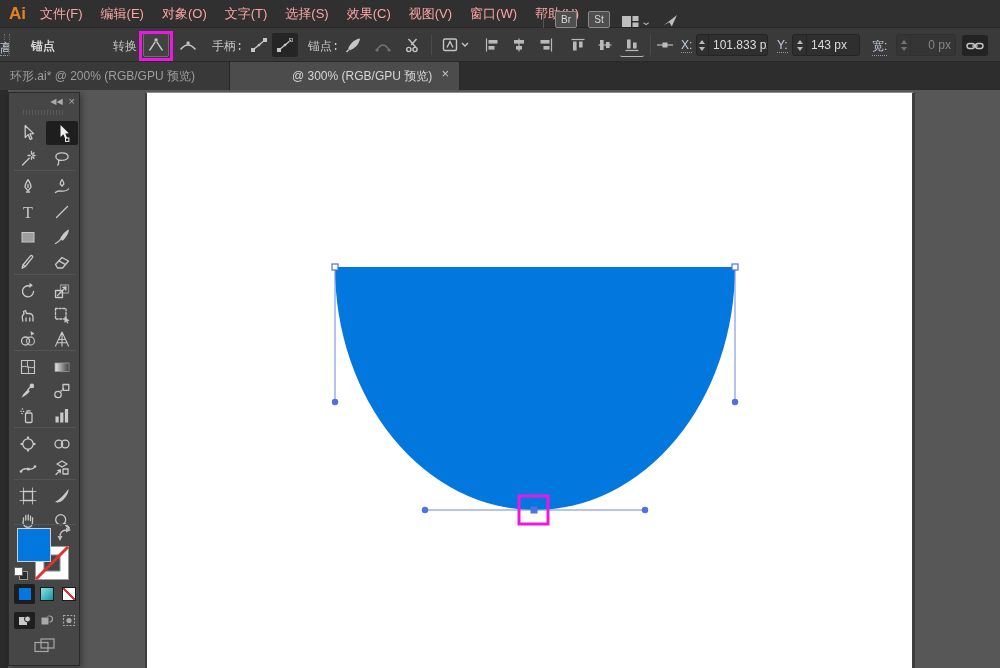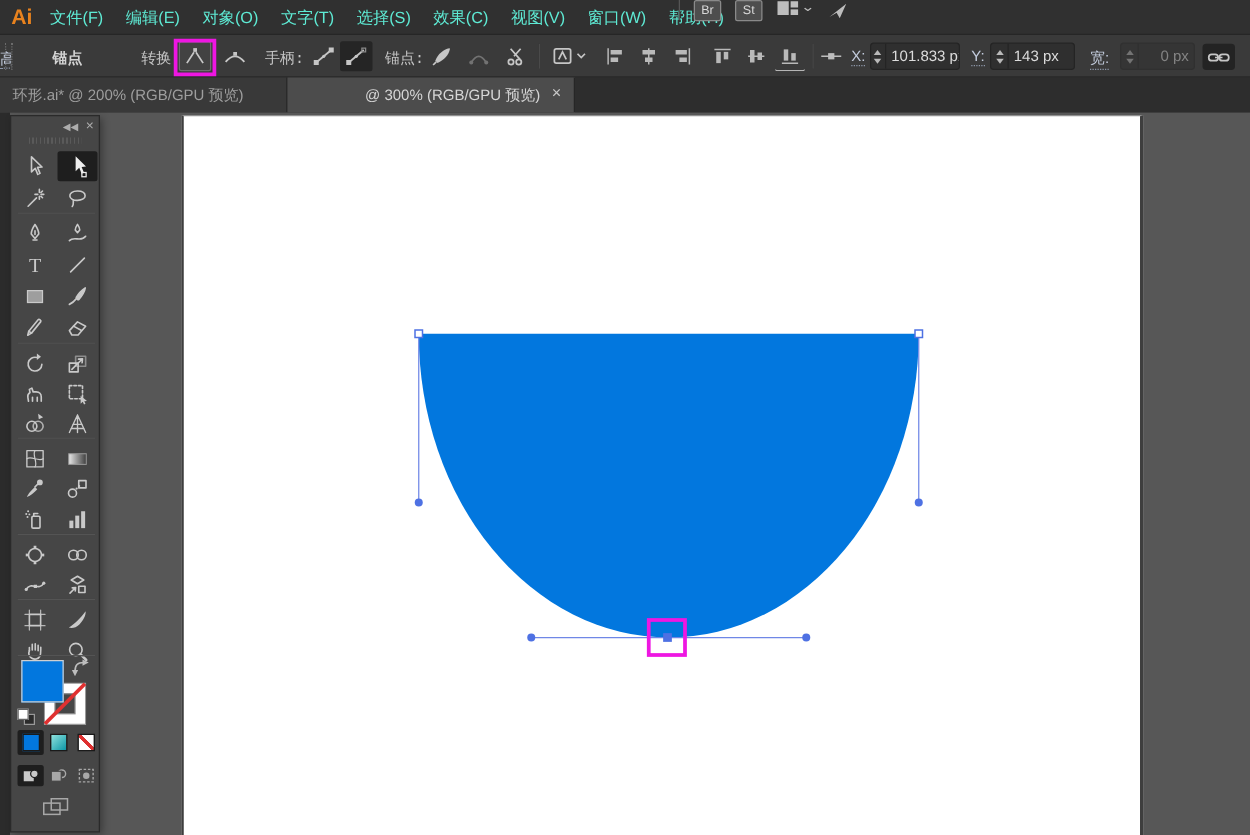--- a/index.html
+++ b/index.html
@@ -5,22 +5,22 @@
   * { margin:0; padding:0; box-sizing:border-box; user-select:none; }
   html,body { width:1000px; height:668px; background:#222; }
   #app { position:relative; width:1000px; height:668px; overflow:hidden;
          font-family:"Liberation Sans","DejaVu Sans",sans-serif; cursor:default; }
 
   
   .menubar { position:absolute; left:0; top:0; width:1000px; height:28px;
              background:#303030; border-bottom:1px solid #262626;
              display:flex; align-items:center; }
   .ai-logo { color:#E8821E; font-weight:bold; font-size:17px; margin:0 14px 0 9px; letter-spacing:0; }
-  .mitem  { color:#5eead4; font-size:13px; margin-right:18px; white-space:nowrap; }
-  .mb-right { position:absolute; left:543px; top:0; height:28px; display:flex; align-items:flex-start; gap:11px; }
+  .mitem  { color:#fca5a5; font-size:13px; margin-right:18px; white-space:nowrap; }
+  .mb-right { position:absolute; left:543px; top:0; height:28px; display:flex; align-items:flex-end; gap:11px; }
   .mb-div { width:1px; height:16px; background:#555; }
   .badge { width:22px; height:17px; background:#4E4E4E; border:1px solid #8A8A8A; border-radius:2px;
            color:#D8D8D8; font-size:10px; display:flex; align-items:center; justify-content:center; }
   .ws-wrap { display:flex; align-items:center; gap:3px; }
   .chev { color:#BDBDBD; font-size:10px; line-height:1; transform:scaleX(1.4); }
 
   
   .controlbar { position:absolute; left:0; top:28px; width:1000px; height:34px;
                 background:#3A3A3A; border-bottom:1px solid #282828; }
   .cb-grip { position:absolute; left:4px; top:6px; width:6px; height:22px;
@@ -135,21 +135,21 @@
         <span class="chev">⌄</span>
       </span>
       <svg width="18" height="16" viewBox="0 0 18 16">
         <path d="M2.5 13.5 L16 3 L10.8 14.5 L8.3 10.2 Z" fill="#BDBDBD"></path>
       </svg>
     </div>
   </div>
 
   <div class="controlbar">
     <div class="cb-grip"></div>
-    <span class="cb-title" style="left:42px">锚点</span>
+    <span class="cb-title" style="left:31px">锚点</span>
     <span class="cb-label" style="left:113px">转换:</span>
 
     <div class="cbtn bordered" style="left:143px">
       <svg width="20" height="18" viewBox="0 0 20 18">
         <rect x="8.6" y="2.5" width="3" height="3" fill="#C6C6C6"></rect>
         <path class="cb-icon" d="M9.2 5.8 L3.5 14.5 M10.8 5.8 L16.5 14.5"></path>
       </svg>
     </div>
     <div class="cbtn" style="left:175px">
       <svg width="20" height="18" viewBox="0 0 20 18">

